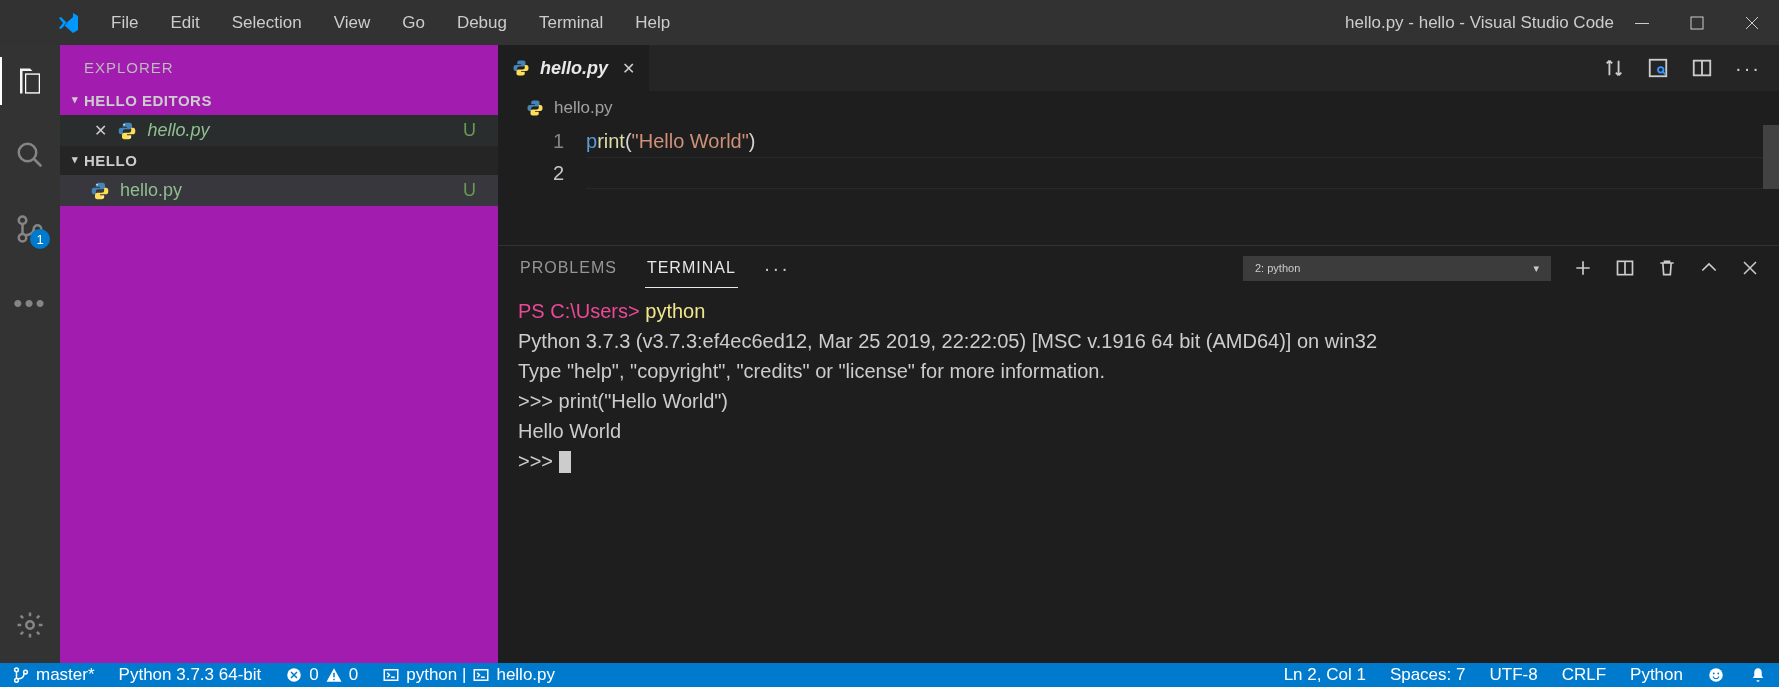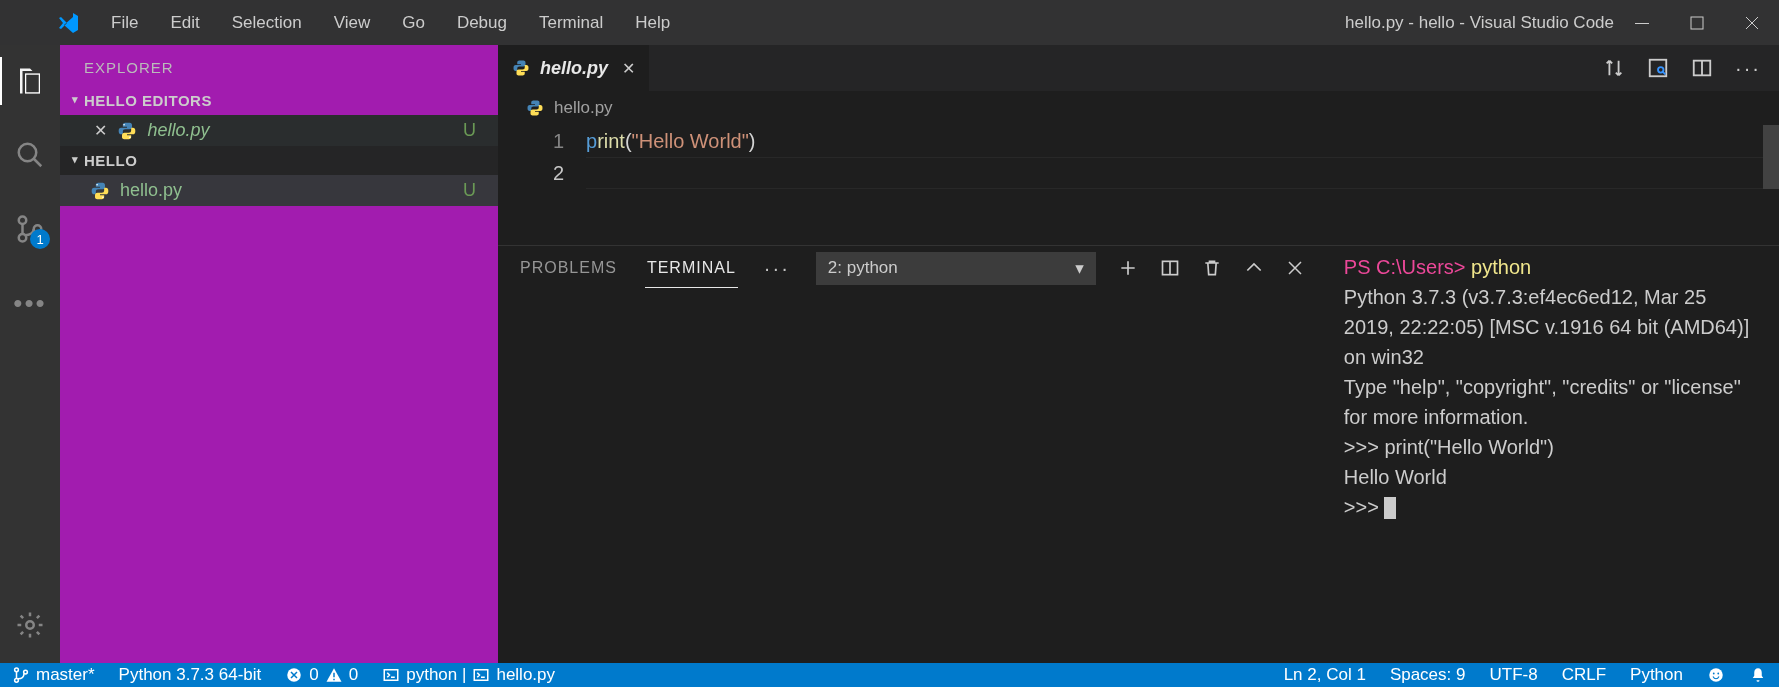--- a/index.html
+++ b/index.html
@@ -61,27 +61,27 @@
   .codelines { flex:1; position:relative; }
   .codelines .ln { height:32px; white-space:pre; }
   .tok-fn { color:#dcdcaa; }
   .tok-p  { color:#569cd6; }
   .tok-br { color:#d4d4d4; }
   .tok-str{ color:#ce9178; }
   .codelines .cursor-line { position:absolute; left:0; right:0; top:32px; height:32px; border-top:1px solid #282828; border-bottom:1px solid #282828; }
   .code-scroll { position:absolute; right:0; top:0; width:16px; height:64px; background:#424242; }
 
   
-  .panel { border-top:1px solid #333; background:#1e1e1e; display:flex; flex-direction:row; flex:1; }
+  .panel { border-top:1px solid #333; background:#1e1e1e; display:flex; flex-direction:column; flex:1; }
   .panel-tabs { display:flex; align-items:center; height:44px; padding:0 20px; gap:26px; }
   .panel-tab { font-size:16px; letter-spacing:1px; color:#969696; padding:10px 2px; }
   .panel-tab.active { color:#e7e7e7; border-bottom:1px solid #e7e7e7; }
   .panel-more { color:#c5c5c5; font-size:20px; letter-spacing:2px; }
   .panel-right { margin-left:auto; display:flex; align-items:center; gap:22px; }
-  .term-select { background:#3c3c3c; color:#ccc; border:none; padding:6px 12px; font-size:17px; width:280px; display:flex; justify-content:space-between; align-items:center; }
+  .term-select { background:#3c3c3c; color:#ccc; border:none; padding:6px 12px; font-size:11px; width:308px; display:flex; justify-content:space-between; align-items:center; }
   .panel-icn { color:#c5c5c5; display:inline-flex; }
 
   .terminal { font-family:Consolas,monospace; font-size:20px; line-height:30px; color:#ccc; padding:6px 20px 10px; white-space:pre-wrap; }
   .terminal .ps { color:#ec4899; }
   .terminal .cmd { color:#f0e68c; }
   .term-cursor { display:inline-block; width:12px; height:22px; background:#ccc; vertical-align:text-bottom; }
 
   
   .statusbar { height:24px; background:#007acc; color:#fff; display:flex; align-items:center; font-size:17px; }
   .statusbar .sb-item { padding:0 12px; display:flex; align-items:center; gap:6px; }
@@ -349,21 +349,21 @@
     <span>python | </span>
     <svg width="18" height="18" viewBox="0 0 24 24" fill="none" stroke="#fff" stroke-width="2">
         <rect x="3" y="5" width="18" height="14"></rect>
         <path d="M7 9l3 3-3 3M12 15h5"></path>
       </svg>
     <span>hello.py</span>
   </div>
 
   <div class="sb-right">
     <div class="sb-item">Ln 2, Col 1</div>
-    <div class="sb-item">Spaces: 9</div>
+    <div class="sb-item">Spaces: 7</div>
     <div class="sb-item">UTF-8</div>
     <div class="sb-item">CRLF</div>
     <div class="sb-item">Python</div>
     <div class="sb-item">
       <svg width="18" height="18" viewBox="0 0 24 24" fill="#fff">
           <circle cx="12" cy="12" r="9"></circle>
           <circle cx="9" cy="10" r="1.2" fill="#007acc"></circle>
           <circle cx="15" cy="10" r="1.2" fill="#007acc"></circle>
           <path d="M8 14c1 2 3 3 4 3s3-1 4-3" fill="none" stroke="#007acc" stroke-width="1.5"></path>
         </svg>

